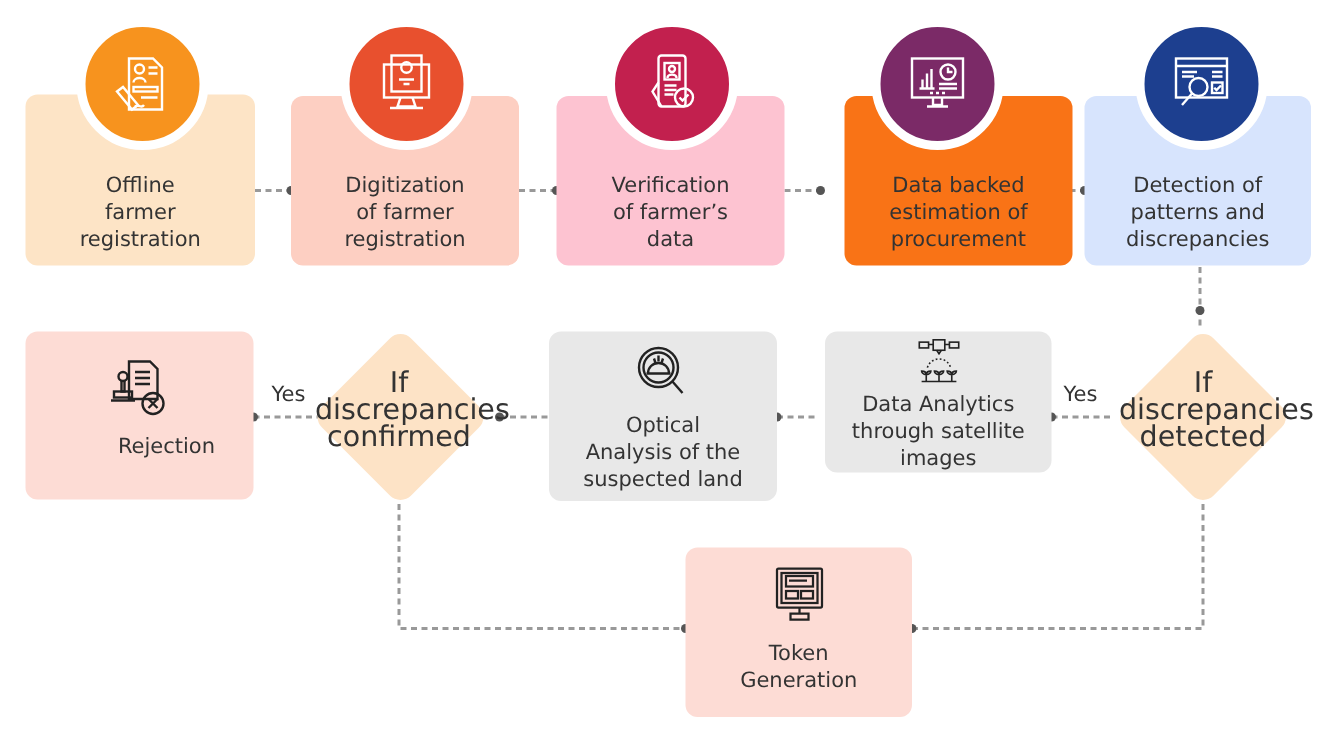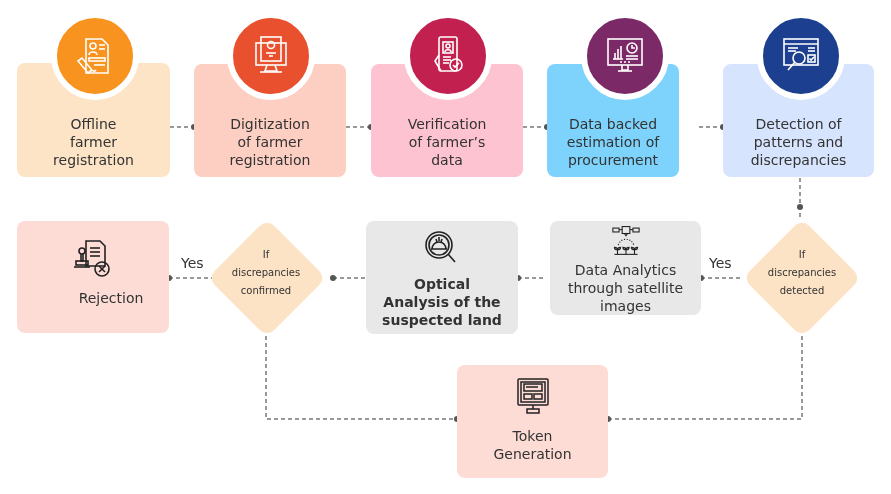--- a/index.html
+++ b/index.html
@@ -7,21 +7,21 @@
          font-family: "DejaVu Sans", sans-serif; color: #333333; }
   .box { position: absolute; border-radius: 8px; box-sizing: border-box;
          display: flex; flex-direction: column; align-items: center; justify-content: flex-end; }
   .box .label { text-align: center; font-size: 14px; line-height: 18px; color: #333; white-space: pre-line; }
   .top .label { margin-bottom: 8px; }
   .circle { position: absolute; width: 76px; height: 76px; border-radius: 50%;
             border: 6px solid #ffffff; display: flex; align-items: center; justify-content: center; }
   .circle svg { width: 46px; height: 46px; }
   .diamond { position: absolute; width: 84px; height: 84px; border-radius: 10px;
              transform: rotate(45deg); background: #fde3c6; }
-  .dtext { position: absolute; text-align: center; font-size: 10px; line-height: 18px; color: #333; white-space: pre-line; }
+  .dtext { position: absolute; text-align: center; font-size: 19px; line-height: 18px; color: #333; white-space: pre-line; }
   .yes { position: absolute; font-size: 14px; color: #333; }
   svg.conn { position: absolute; left: 0; top: 0; width: 891px; height: 494px; pointer-events: none; }
   .ico { width: 50px; height: 44px; }
 </style>
 </head>
 <body>
 
 <svg class="conn">
   <g stroke="#999999" stroke-width="2" stroke-dasharray="4,3" fill="none">
     <line x1="170" y1="127" x2="194" y2="127"></line>
@@ -100,21 +100,21 @@
       <path d="M20 19c0-3 6-3 6 0"></path>
       <line x1="18" y1="24" x2="26" y2="24"></line>
       <line x1="18" y1="27" x2="26" y2="27"></line>
       <line x1="18" y1="30" x2="24" y2="30"></line>
       <path d="M14 22l-4 6 6 10"></path>
       <circle cx="31" cy="32" r="6"></circle>
       <path d="M28 32l2 2 4-4"></path>
     </svg>
 </div>
 
-<div class="box top" style="left:547px;top:64px;width:132px;height:113px;background:#7dd3fc;">
+<div class="box top" style="left:563px;top:64px;width:152px;height:113px;background:#f97316;">
   <span class="label">Data backed
 estimation of
 procurement</span>
 </div>
 <div class="circle" style="left:581px;top:12px;background:#7b2a67;">
   <svg viewBox="0 0 46 46" fill="none" stroke="#fff" stroke-width="1.6">
       <rect x="6" y="6" width="34" height="26"></rect>
       <line x1="11" y1="26" x2="21" y2="26"></line>
       <line x1="13" y1="26" x2="13" y2="20"></line>
       <line x1="16" y1="26" x2="16" y2="16"></line>
@@ -171,21 +171,21 @@
 confirmed</div>
 
 <div class="box" style="left:366px;top:221px;width:152px;height:113px;background:#e8e8e8;justify-content:flex-start;">
   <svg class="ico" style="margin-top:6px;" viewBox="0 0 50 44" fill="none" stroke="#222" stroke-width="1.6">
       <circle cx="22" cy="18" r="13"></circle>
       <circle cx="22" cy="18" r="10"></circle>
       <path d="M14 22h16M15 22c0-4 3-7 7-7s7 3 7 7"></path>
       <path d="M19 12l1 3M22 10v4M25 12l-1 3"></path>
       <line x1="31" y1="27" x2="38" y2="35"></line>
     </svg>
-  <span class="label" style="margin-top:4px;font-weight:bold;">Optical
+  <span class="label" style="margin-top:4px;">Optical
 Analysis of the
 suspected land</span>
 </div>
 
 <div class="box" style="left:550px;top:221px;width:151px;height:94px;background:#e8e8e8;justify-content:flex-start;">
   <svg class="ico" style="margin-top:4px;" viewBox="0 0 50 44" fill="none" stroke="#222" stroke-width="1.4">
       <rect x="8" y="4" width="8" height="5"></rect>
       <rect x="34" y="4" width="8" height="5"></rect>
       <rect x="20" y="2" width="10" height="9"></rect>
       <line x1="16" y1="6" x2="20" y2="6"></line>

